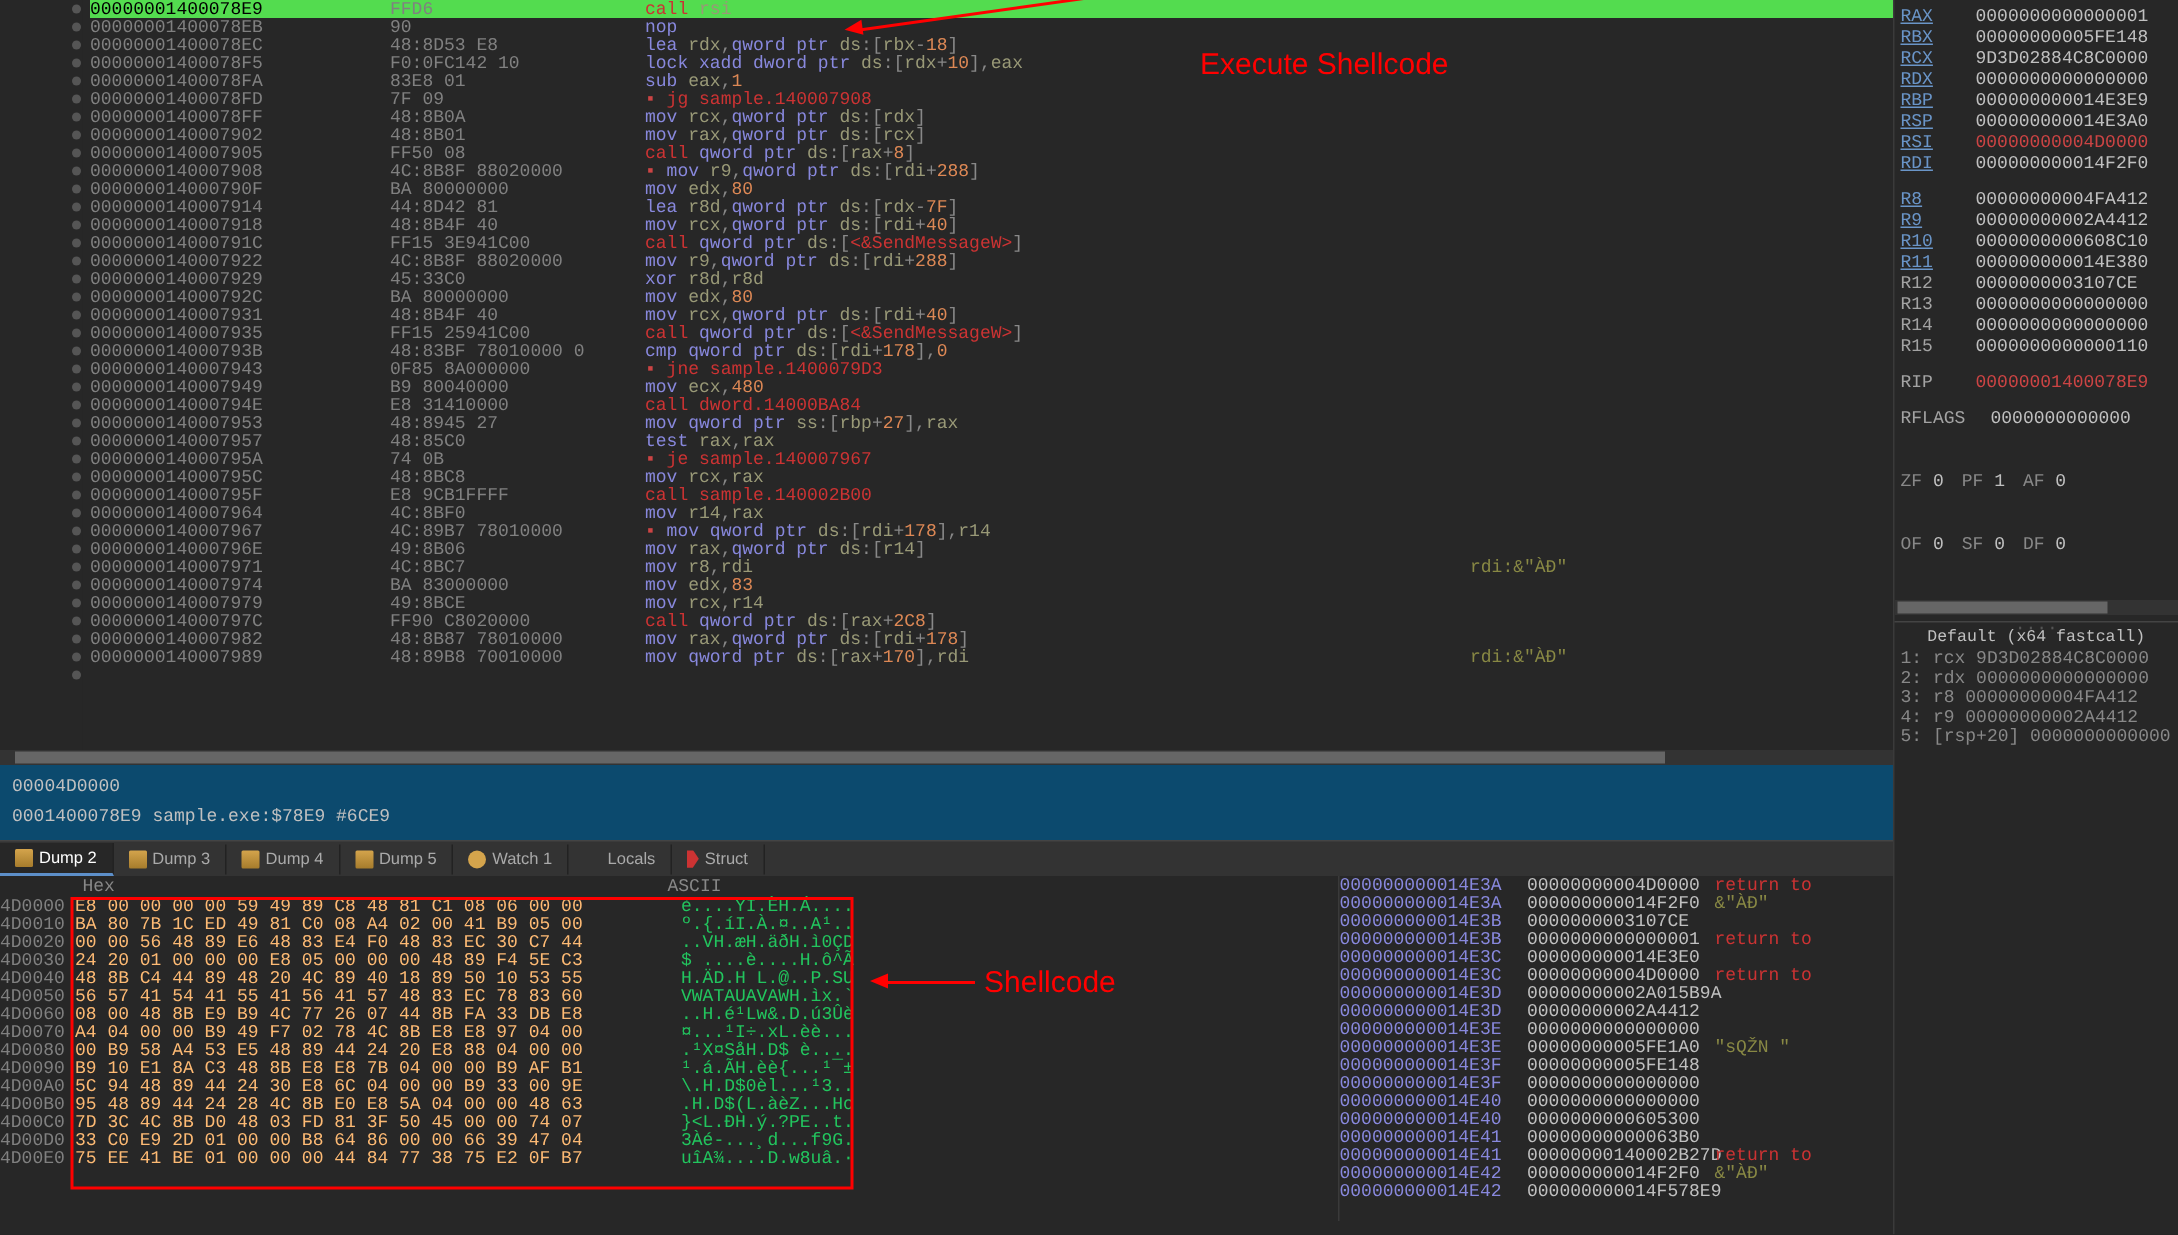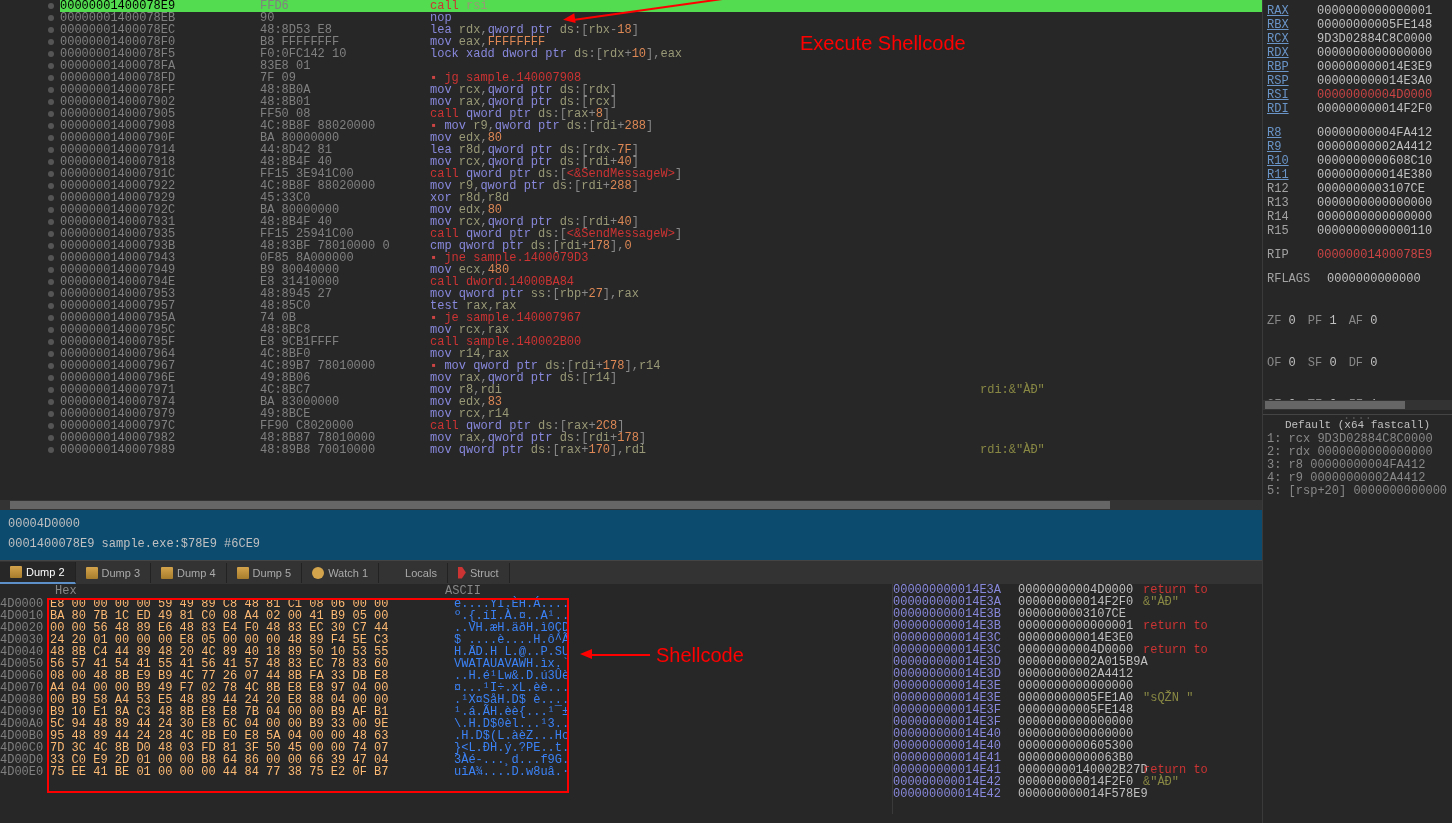--- a/index.html
+++ b/index.html
@@ -47,21 +47,21 @@
 .icon-watch { background: #d4a44c; border-radius: 50%; }
 .icon-locals { background: #4c8cd4; width: 3px; height: 10px; box-shadow: 4px 0 #4c8cd4, 8px 0 #4c8cd4; }
 .icon-struct { background: #cc3333; width: 8px; height: 12px; clip-path: polygon(0 0, 50% 0, 100% 50%, 50% 100%, 0 100%); }
 .bottom-section { display: flex; height: 230px; }
 .hex-panel { flex: 1; background: #272727; position: relative; }
 .hex-header { display: flex; padding-left: 55px; color: #888; height: 14px; }
 .hex-hdr-hex { width: 390px; }
 .hex-row { display: flex; height: 12px; line-height: 12px; padding-left: 0; }
 .hex-addr { width: 50px; color: #808080; }
 .hex-bytes { width: 404px; color: #fdba74; letter-spacing: 0px; }
-.hex-ascii { width: 130px; color: #3b82f6; }
+.hex-ascii { width: 130px; color: #22c55e; }
 .hex-box { position: absolute; border: 2px solid #ff0000; left: 47px; top: 14px; width: 522px; height: 195px; pointer-events: none; z-index: 50; }
 .stack-panel { width: 370px; background: #272727; border-left: 1px solid #3a3a3a; overflow: hidden; }
 .stack-row { display: flex; height: 12px; line-height: 12px; }
 .stack-addr { width: 125px; color: #8888dd; }
 .stack-val { width: 125px; color: #c0c0c0; }
 .stack-cmnt { color: #cc3333; }
 .stack-cmnt-gray { color: #888844; }
 .register-panel { padding: 4px; height: 400px; }
 .reg-row { display: flex; height: 14px; line-height: 14px; }
 .reg-name { width: 50px; color: #6a95c8; text-decoration: underline; }
@@ -133,32 +133,28 @@
             <span class="addr-col">00000001400078EB</span>
             <span class="bytes-col">90</span>
             <span class="instr-col"><span class="mnemonic">nop</span></span>
           </div>
           <div class="disasm-row">
             <span class="addr-col">00000001400078EC</span>
             <span class="bytes-col">48:8D53 E8</span>
             <span class="instr-col"><span class="mnemonic">lea </span><span class="register">rdx</span><span class="punct">,</span><span class="keyword">qword ptr </span><span class="register">ds</span><span class="punct">:</span><span class="bracket">[</span><span class="register">rbx</span><span class="punct">-</span><span class="number">18</span><span class="bracket">]</span></span>
           </div>
           <div class="disasm-row">
-            <span class="addr-col">00000001400078F0</span>
-            <span class="bytes-col">B8 FFFFFFFF</span>
-            <span class="instr-col"><span class="mnemonic">mov </span><span class="register">eax</span><span class="punct">,</span><span class="number">FFFFFFFF</span></span>
-          </div>
-          <div class="disasm-row">
             <span class="addr-col">00000001400078F5</span>
             <span class="bytes-col">F0:0FC142 10</span>
             <span class="instr-col"><span class="mnemonic">lock xadd </span><span class="keyword">dword ptr </span><span class="register">ds</span><span class="punct">:</span><span class="bracket">[</span><span class="register">rdx</span><span class="punct">+</span><span class="number">10</span><span class="punct">],</span><span class="register">eax</span></span>
           </div>
           <div class="disasm-row">
             <span class="addr-col">00000001400078FA</span>
             <span class="bytes-col">83E8 01</span>
+            <span class="instr-col"><span class="mnemonic">sub </span><span class="register">eax</span><span class="punct">,</span><span class="number">1</span></span>
           </div>
           <div class="disasm-row">
             <span class="addr-col">00000001400078FD</span>
             <span class="bytes-col">7F 09</span>
             <span class="instr-col"><span style="color: rgb(204, 68, 68);">▪ </span><span class="mnemonic-call">jg </span><span class="api">sample.140007908</span></span>
           </div>
           <div class="disasm-row">
             <span class="addr-col">00000001400078FF</span>
             <span class="bytes-col">48:8B0A</span>
             <span class="instr-col"><span class="mnemonic">mov </span><span class="register">rcx</span><span class="punct">,</span><span class="keyword">qword ptr </span><span class="register">ds</span><span class="punct">:</span><span class="bracket">[</span><span class="register">rdx</span><span class="bracket">]</span></span>

